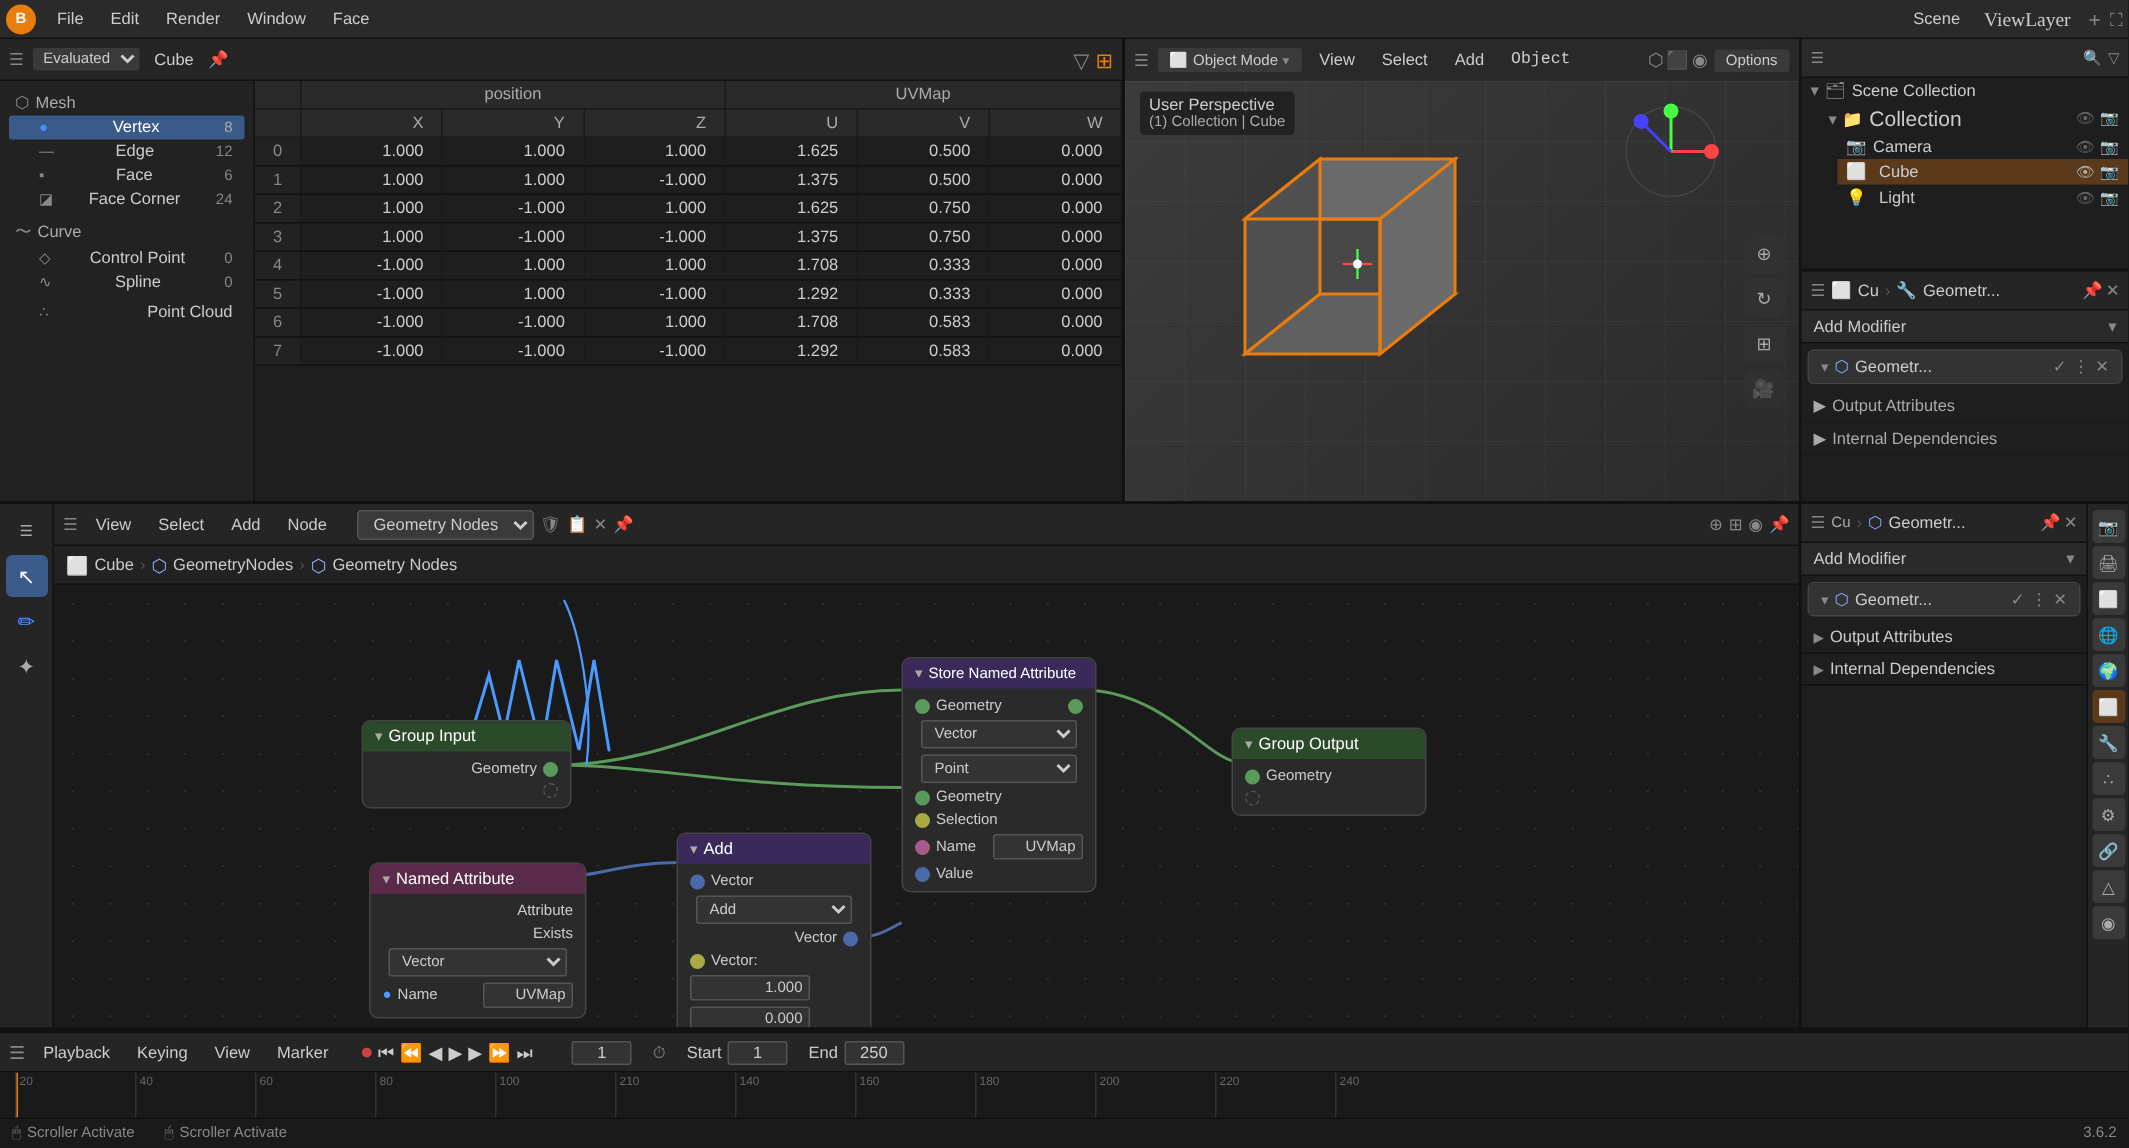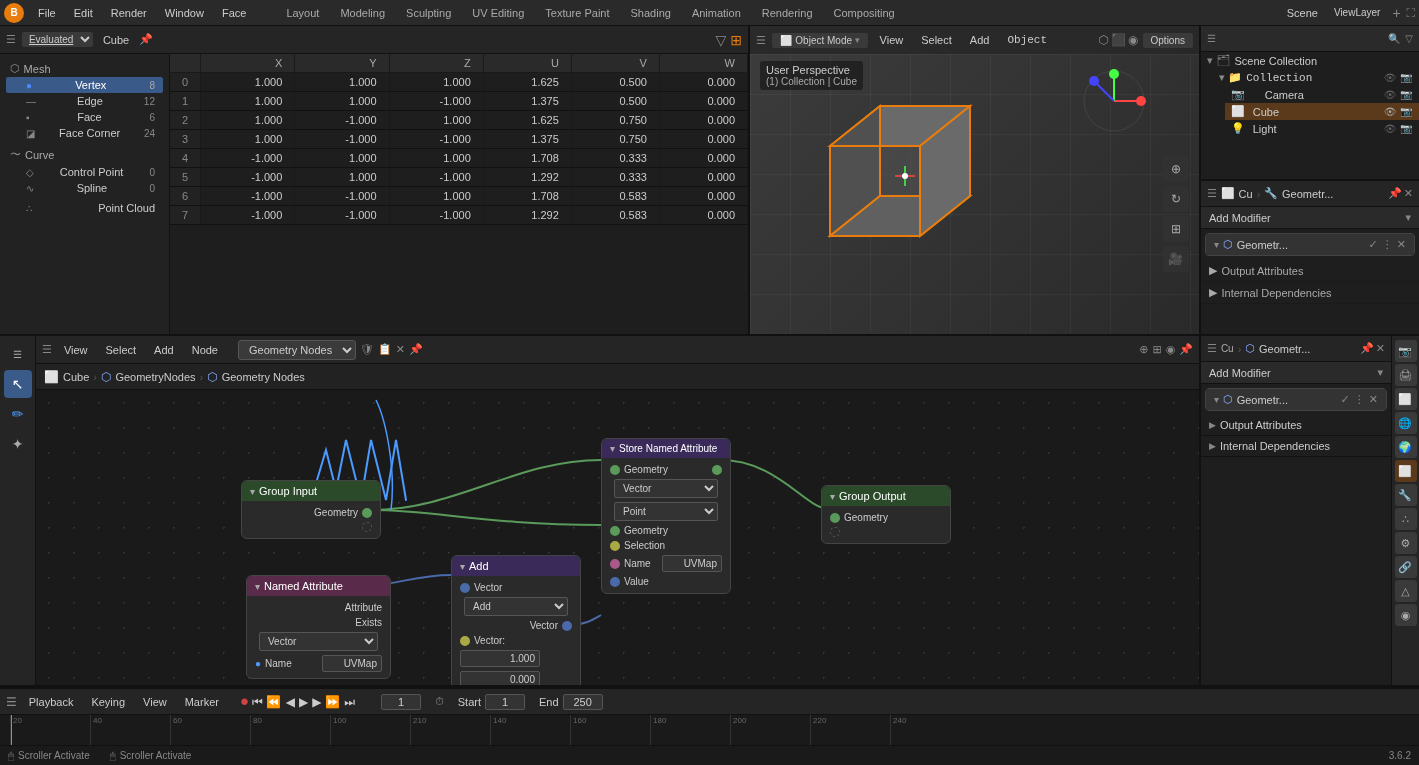--- a/index.html
+++ b/index.html
@@ -135,48 +135,37 @@
 </head>
 <body>
 
 <div class="menu-bar">
   <div class="menu-bar-logo">B</div>
   <div class="menu-item">File</div>
   <div class="menu-item">Edit</div>
   <div class="menu-item">Render</div>
   <div class="menu-item">Window</div>
   <div class="menu-item">Face</div>
-  <div class="workspace-tabs">
-    <div class="workspace-tab">Layout</div>
-    <div class="workspace-tab">Modeling</div>
-    <div class="workspace-tab">Sculpting</div>
-    <div class="workspace-tab">UV Editing</div>
-    <div class="workspace-tab">Texture Paint</div>
-    <div class="workspace-tab">Shading</div>
-    <div class="workspace-tab">Animation</div>
-    <div class="workspace-tab">Rendering</div>
-    <div class="workspace-tab">Compositing</div>
-  </div>
   <div class="scene-area">
     <span style="font-size:11px;color:#ccc;">Scene</span>
-    <span style="font-size:10px;color:#ccc;margin-left:10px;">ViewLayer</span>
+    <span style="font-size:13px;color:#ccc;margin-left:10px;font-family:Liberation Serif, serif;">ViewLayer</span>
     <span style="color:#888;font-size:14px;margin-left:6px;">+</span>
     <span style="color:#888;font-size:12px;">⛶</span>
   </div>
 </div>
 
 <div class="main-layout">
 
   <div class="top-row">
 
     <div class="spreadsheet">
 
       <div class="spreadsheet-header">
         <span style="color:#888;">☰</span>
-        <select style="background:#3a3a3a;border:none;color:#ccc;font-size:10px;padding:1px 3px;border-radius:2px;text-decoration:underline;">
+        <select style="background:#3a3a3a;border:none;color:#ccc;font-size:10px;padding:1px 3px;border-radius:2px;">
           <option>Evaluated</option>
         </select>
         <span style="color:#ccc;font-size:11px;margin-left:4px;">Cube</span>
         <span style="color:#888;margin-left:4px;">📌</span>
         <span style="margin-left:auto;display:flex;gap:4px;">
           <span style="color:#888;font-size:14px;">▽</span>
           <span style="color:#e87d0d;font-size:14px;">⊞</span>
         </span>
       </div>
 
@@ -229,20 +218,25 @@
             <div class="attr-item">
               <span style="color:#888;font-size:10px;">∴</span>
               <span class="attr-item-label">Point Cloud</span>
             </div>
           </div>
         </div>
 
         <div class="spreadsheet-table-area" style="overflow:auto;flex:1;">
           <table class="ss-table">
             <thead>
+              <tr>
+                <th></th>
+                <th colspan="3" style="text-align:center;">position</th>
+                <th colspan="3" style="text-align:center;">UVMap</th>
+              </tr>
               <tr>
                 <th></th>
                 <th>X</th>
                 <th>Y</th>
                 <th>Z</th>
                 <th>U</th>
                 <th>V</th>
                 <th>W</th>
               </tr>
             </thead>
@@ -415,30 +409,30 @@
 
           <div class="outliner-row">
             <span style="color:#888;">▾</span>
             <span style="color:#888;">🗂</span>
             <span style="font-size:11px;color:#ccc;">Scene Collection</span>
           </div>
 
           <div class="outliner-row outliner-indent1">
             <span style="color:#888;">▾</span>
             <span style="color:#aaa;">📁</span>
-            <span style="font-size:11px;color:#ccc;font-family:Liberation Mono, monospace;">Collection</span>
+            <span style="font-size:14px;color:#ccc;">Collection</span>
             <div class="visibility-icons">
               <span style="color:#666;font-size:10px;">👁</span>
               <span style="color:#666;font-size:10px;">📷</span>
             </div>
           </div>
 
           <div class="outliner-row outliner-indent2">
             <span style="color:#888;font-size:11px;">📷</span>
-            <span style="font-size:11px;color:#ccc;margin-left:16px;">Camera</span>
+            <span style="font-size:11px;color:#ccc;margin-left:0;">Camera</span>
             <div class="visibility-icons">
               <span style="color:#666;font-size:10px;">👁</span>
               <span style="color:#666;font-size:10px;">📷</span>
             </div>
           </div>
 
           <div class="outliner-row outliner-indent2 highlighted">
             <span style="color:#888;font-size:11px;">⬜</span>
             <span style="font-size:11px;color:#ccc;margin-left:4px;">Cube</span>
             <div class="visibility-icons">

